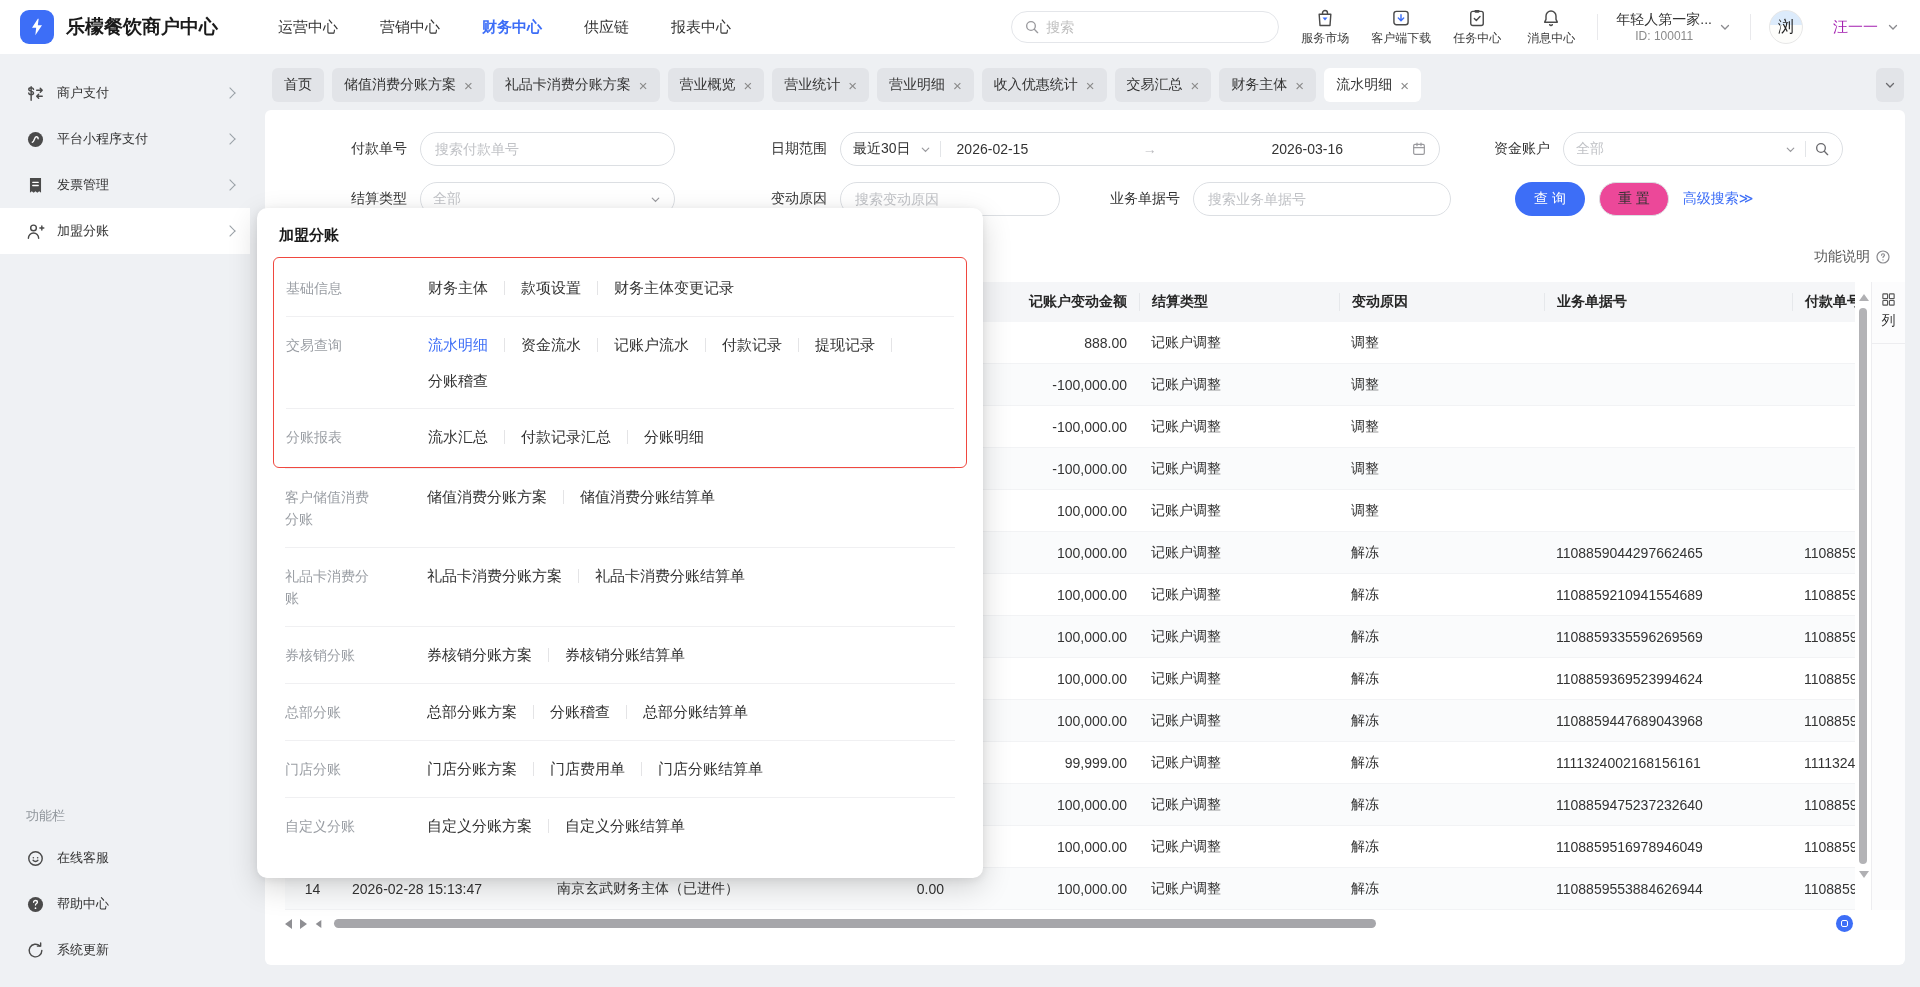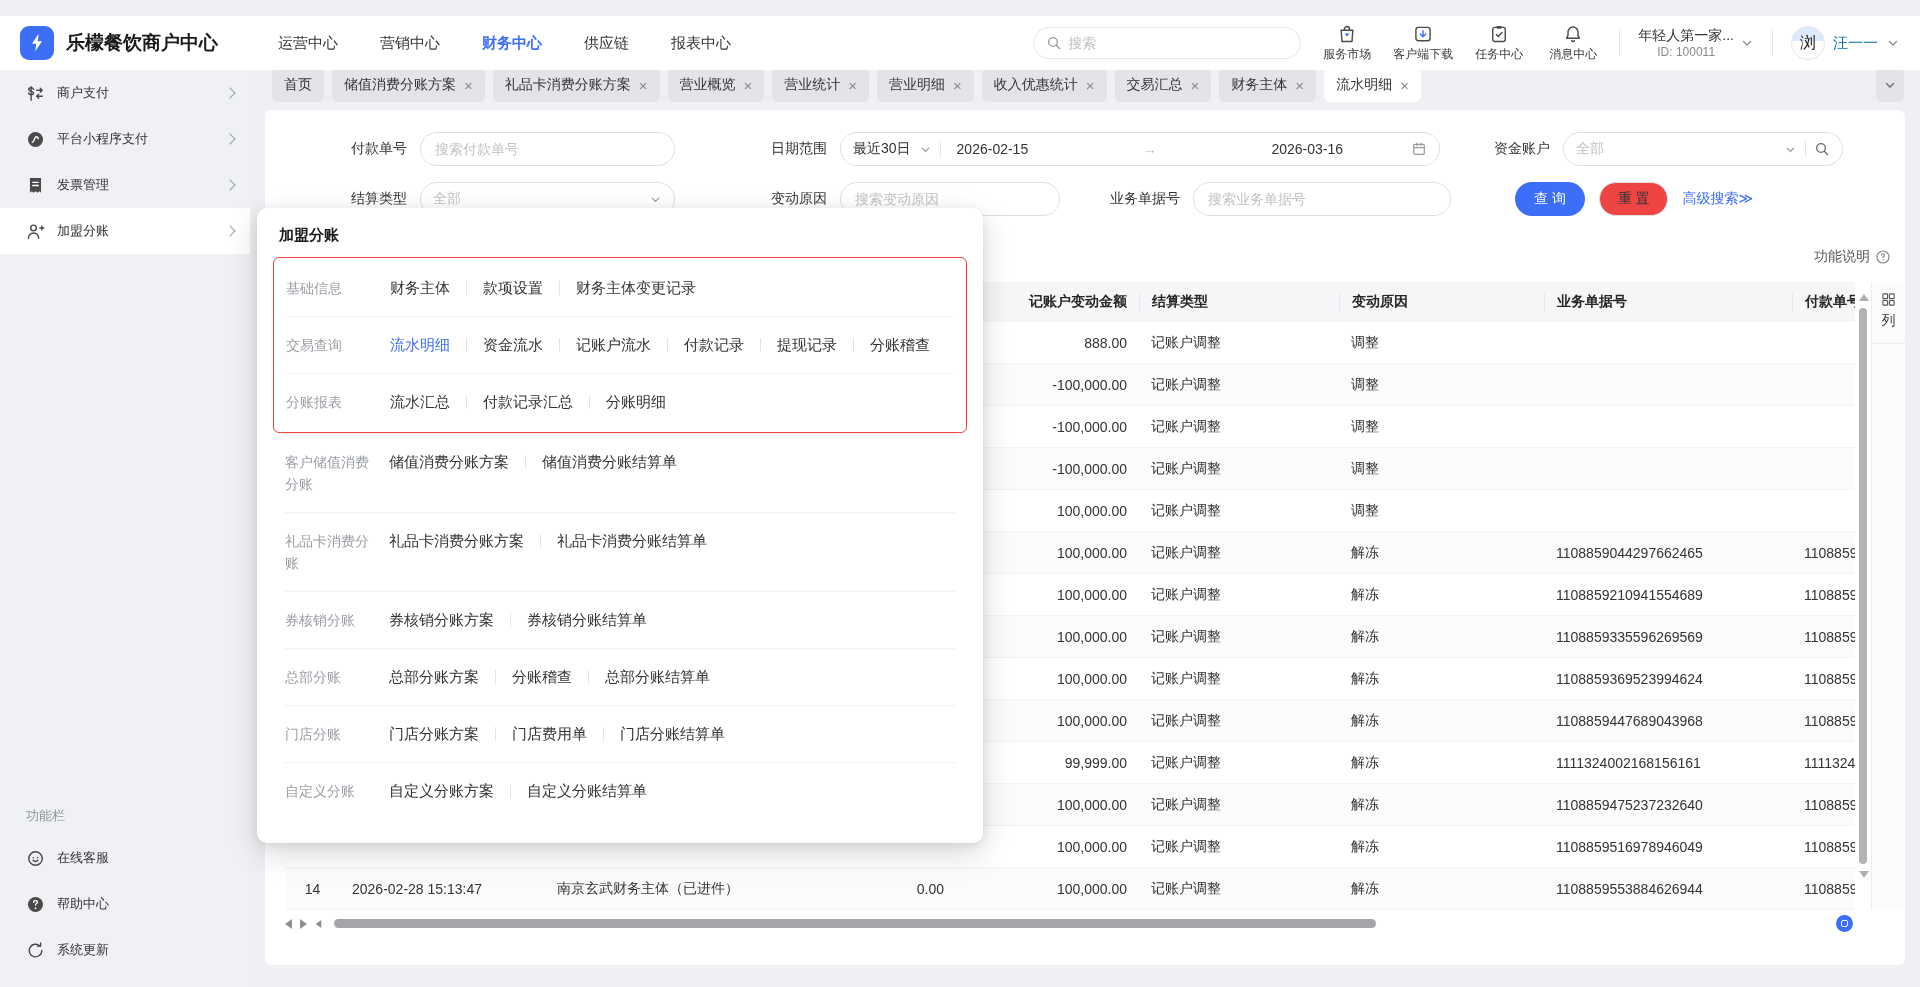--- a/index.html
+++ b/index.html
@@ -4,21 +4,21 @@
 <style>
   * { margin:0; padding:0; box-sizing:border-box; }
   html,body { width:1920px; height:987px; }
   body {
     position:relative; overflow:hidden; background:#eef0f3;
     font-family:"Liberation Sans","DejaVu Sans",sans-serif; color:#333; font-size:14px;
   }
   svg { display:block; }
 
   
-  .navbar { position:absolute; top:16px; left:0; right:0; height:54px; background:#fff;
+  .navbar { position:absolute; top:0; left:0; right:0; height:54px; background:#fff;
     display:flex; align-items:center; padding:0 20px; z-index:40; }
   .logo { width:34px; height:34px; border-radius:9px; background:#3D6EF7;
     display:flex; align-items:center; justify-content:center; margin-right:12px; }
   .brand { font-size:19px; font-weight:bold; color:#1a1a1a; margin-right:60px; white-space:nowrap; }
   .topnav { display:flex; gap:42px; }
   .topnav .nav-link { font-size:15px; color:#333; cursor:pointer; white-space:nowrap; }
   .topnav .nav-link.active { color:#3D6EF7; font-weight:bold; }
   .nav-right { margin-left:auto; display:flex; align-items:center; gap:18px; }
   .nav-search { width:268px; height:32px; border:1px solid #e4e6ea; border-radius:16px;
     display:flex; align-items:center; padding:0 12px; gap:6px; background:#fff; }
@@ -29,21 +29,21 @@
   .quick .q-label { font-size:12px; color:#3a3a3a; white-space:nowrap; }
   .v-div { width:1px; height:26px; background:#e9e9ec; }
   .store { display:flex; align-items:center; gap:6px; cursor:pointer; }
   .store-txt { display:flex; flex-direction:column; align-items:center; }
   .store-name { font-size:14px; color:#333; }
   .store-id { font-size:12px; color:#8a8a8a; }
   .user { display:flex; align-items:center; gap:8px; cursor:pointer; }
   .avatar { width:34px; height:34px; border-radius:50%; border:1px solid #e7e7e7;
     background:linear-gradient(#dcebfb 45%, #fdfdfb 45%); display:flex; align-items:center;
     justify-content:center; font-size:16px; color:#222; }
-  .user-name { font-size:15px; color:#0369a1; white-space:nowrap; }
+  .user-name { font-size:15px; color:#a21caf; white-space:nowrap;margin-left:22px; }
 
   
   .sidebar { position:absolute; top:54px; left:0; bottom:0; width:250px; background:#eff1f4; z-index:10; padding-top:16px; }
   .side-item { height:46px; display:flex; align-items:center; padding:0 16px 0 26px; gap:12px; cursor:pointer; }
   .side-item .s-label { font-size:13px; color:#333; flex:1; white-space:nowrap; }
   .side-item.active { background:#fff; }
   .chev-r { width:8px; height:8px; border-right:1.6px solid #9aa0a6; border-top:1.6px solid #9aa0a6;
     transform:rotate(45deg); flex:none; }
   .side-bottom { position:absolute; left:0; right:0; bottom:14px; }
   .side-caption { font-size:13px; color:#8f959b; padding:0 26px 10px; }
@@ -70,21 +70,21 @@
     font-size:14px; color:#333; outline:none; font-family:inherit; }
   .f-input::placeholder { color:#c0c2c6; }
   .pill { height:34px; border:1px solid #dcdfe3; border-radius:17px; display:flex;
     align-items:center; padding:0 12px; gap:8px; background:#fff; cursor:pointer; }
   .pill .ph { color:#c0c2c6; }
   .pill .val { color:#333; }
   .pill-div { width:1px; height:16px; background:#e3e5e8; }
   .btn { height:34px; padding:0 18px; border-radius:17px; font-size:14px; display:flex;
     align-items:center; cursor:pointer; border:1px solid transparent; white-space:nowrap; }
   .btn.primary { background:#3D6EF7; color:#fff; }
-  .btn.plain { background:#ef4444; border-color:#dcdfe3; color:#333;font-family:Liberation Serif, serif; }
+  .btn.plain { background:#ec4899; border-color:#dcdfe3; color:#333; }
   .link-adv { color:#3D6EF7; font-size:14px; margin-left:14px; cursor:pointer; white-space:nowrap; }
 
   
   .table-toolbar { height:50px; display:flex; align-items:center; justify-content:flex-end;
     padding-right:14px; gap:5px; color:#595959; }
   .table-zone { display:flex; margin:0 0 0 20px; flex:none; }
   .tbl { flex:1; min-width:0; }
   .thead { display:flex; align-items:center; height:40px; background:#f5f6f8; }
   .tr { display:flex; align-items:center; height:42px; border-bottom:1px solid #f2f3f5; }
   .tr:nth-child(even) { background:#fafbfc; }
@@ -132,21 +132,21 @@
     display:flex; align-items:center; justify-content:center; font-size:14px; cursor:pointer; }
   .pg-size { height:32px; border:1px solid #dcdfe3; border-radius:16px; display:flex;
     align-items:center; gap:8px; padding:0 12px; cursor:pointer; color:#333; }
 
   
   .flyout { position:absolute; left:257px; top:208px; width:726px; background:#fff; z-index:50;
     border-radius:10px; box-shadow:0 10px 30px rgba(0,0,0,.16), 0 2px 8px rgba(0,0,0,.08);
     padding:18px 22px 24px; }
   .fly-title { font-size:15px; font-weight:bold; color:#1a1a1a; margin-bottom:12px; }
   .hl-box { border:1.5px solid #F0483F; border-radius:6px; padding:2px 12px; margin:0 -6px 0 -6px; }
-  .fgroup { display:flex; padding:17px 0; }
+  .fgroup { display:flex; padding:17px 0;gap:38px; }
   .fgroup + .fgroup { border-top:1px solid #f0f0f2; }
   .fgroup .g-label { width:104px; padding-right:14px; flex:none; color:#9a9ea4;
     font-size:14px; line-height:22px; word-break:break-all; }
   .fgroup .g-links { flex:1; display:flex; flex-wrap:wrap; align-items:flex-start; row-gap:16px; padding-top:1px; }
   .flink { font-size:15px; color:#333; cursor:pointer; position:relative; margin-right:33px; line-height:20px; white-space:nowrap; }
   .flink:last-child { margin-right:0; }
   .flink:not(:last-child)::after { content:""; position:absolute; right:-17px; top:3px; height:14px; border-left:1px solid #e4e4e6; }
   .flink.active { color:#3D6EF7; }
 
   .help-q { display:flex; align-items:center; gap:5px; cursor:pointer; }

